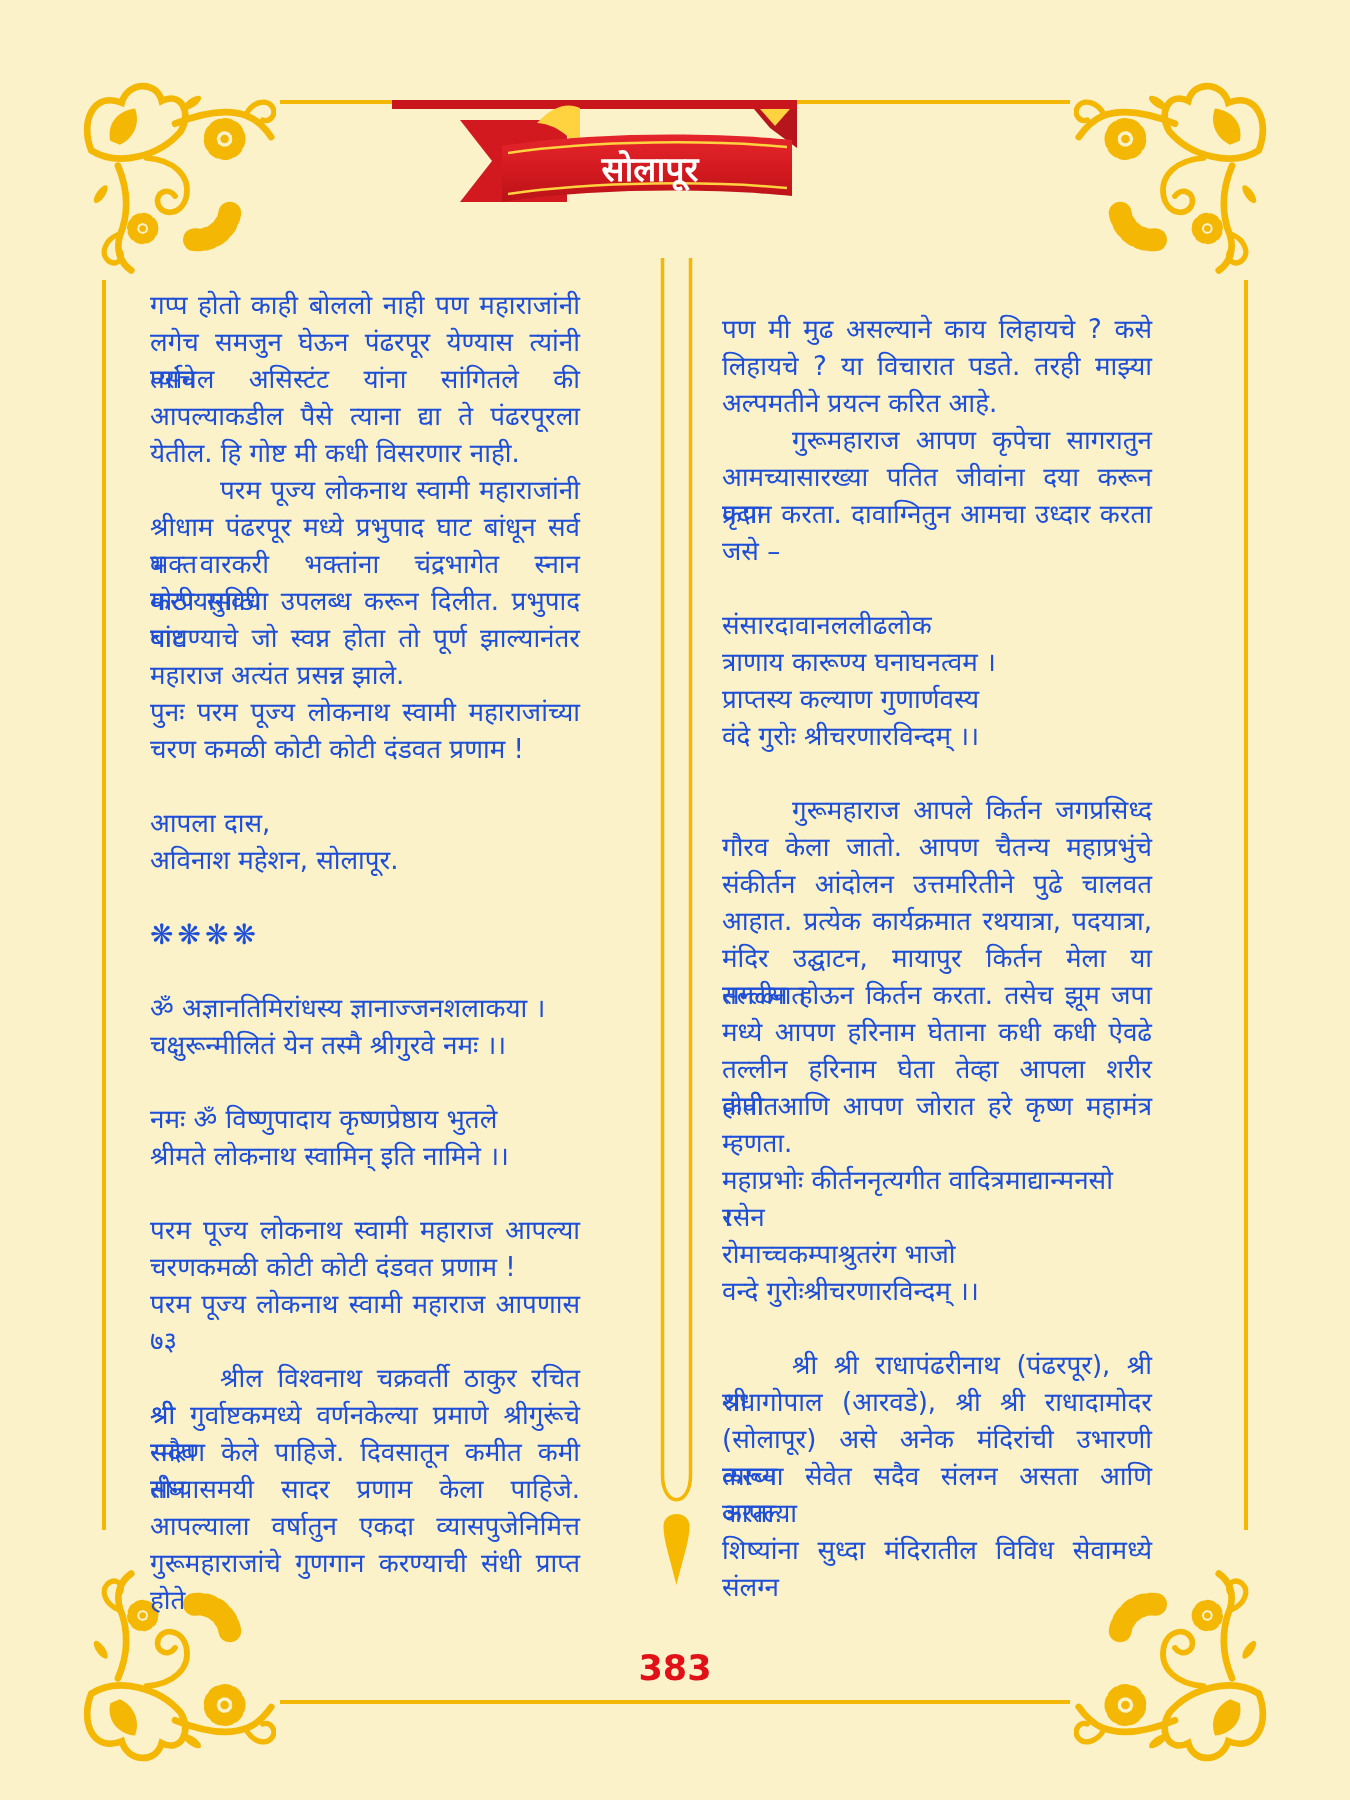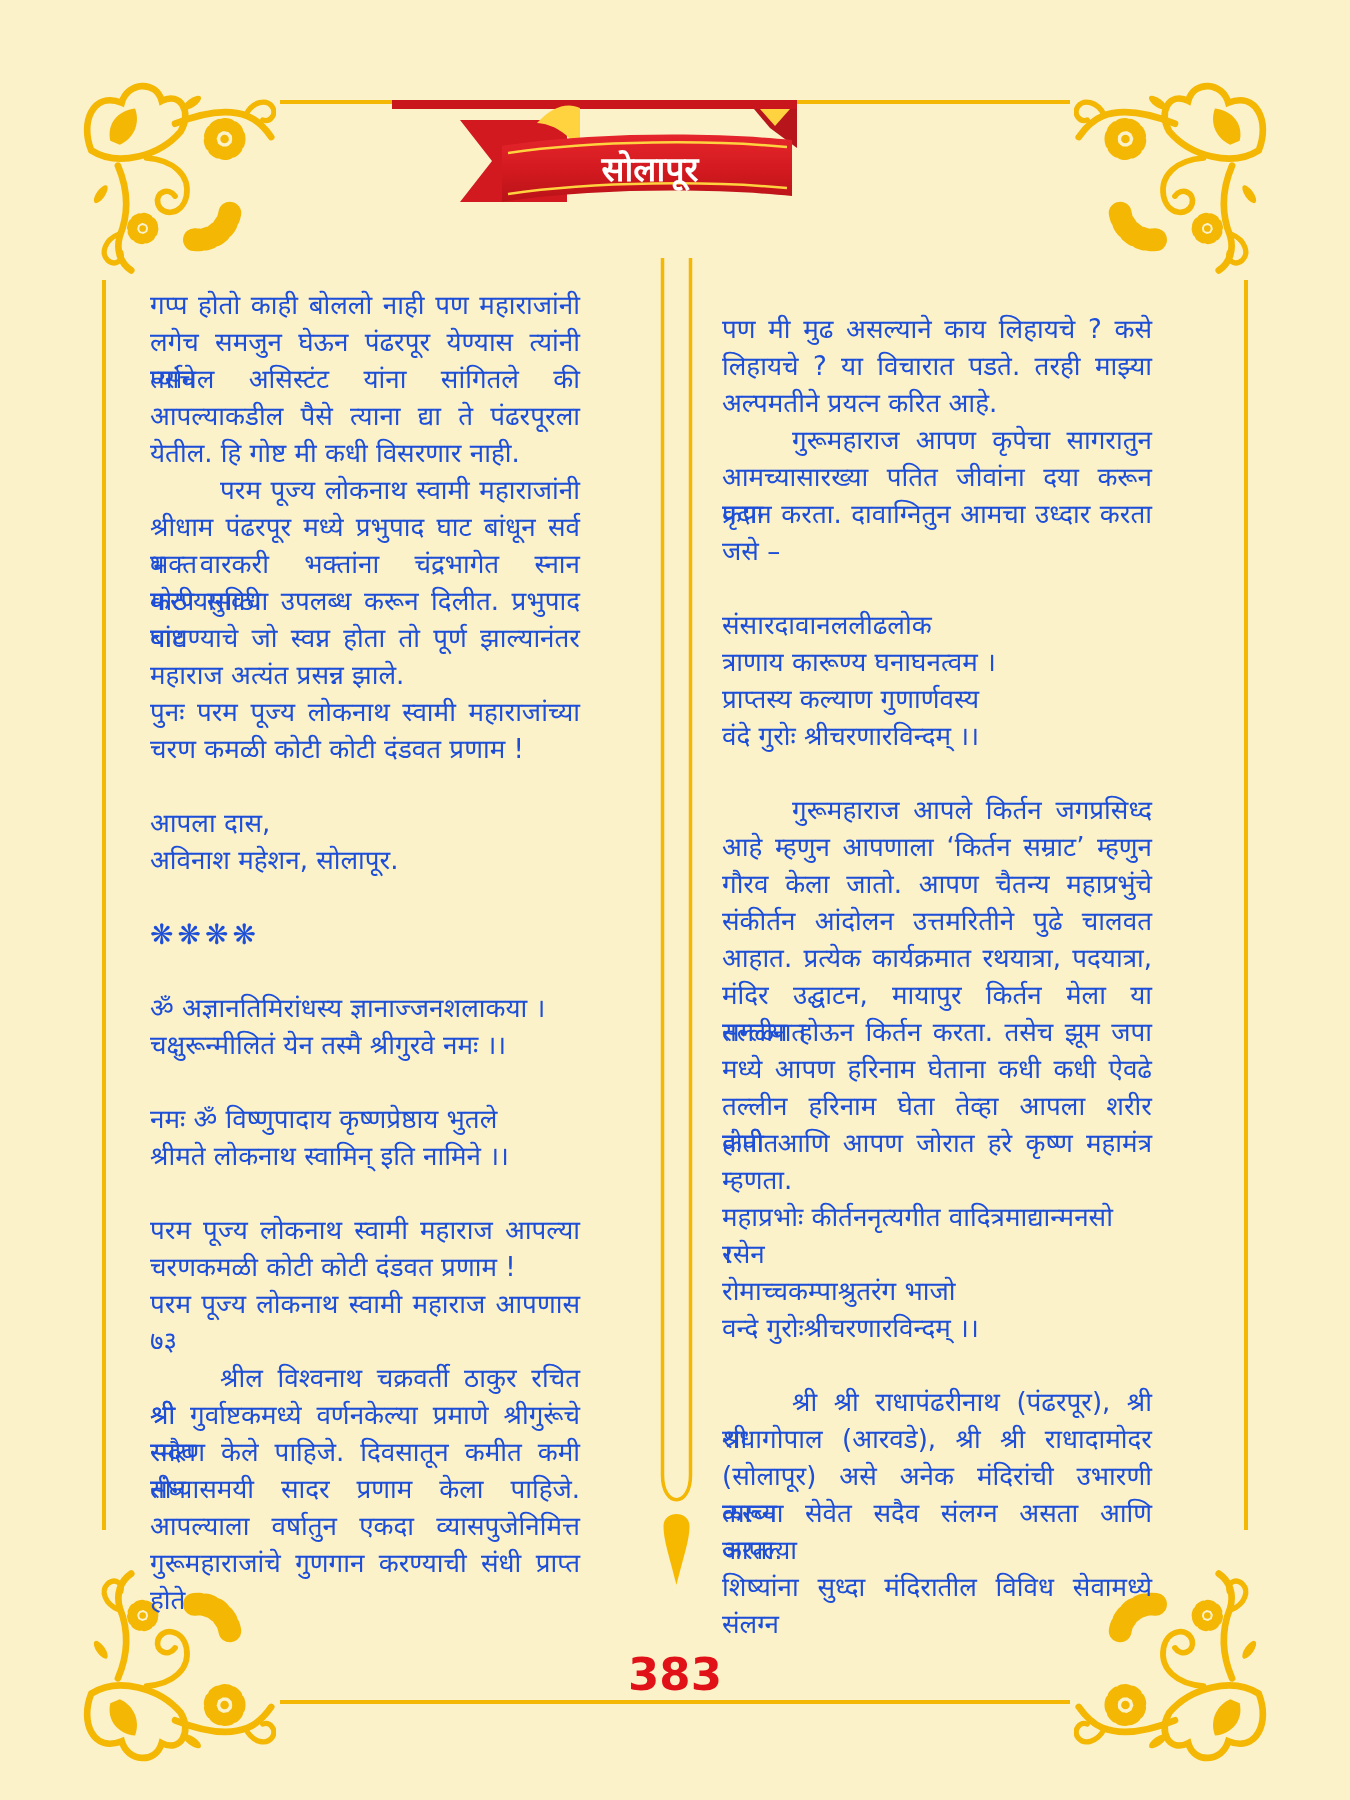--- a/index.html
+++ b/index.html
@@ -36,21 +36,21 @@
     height:37px;line-height:37px;font-size:26px;
     white-space:normal;overflow:visible;
   }
   .tline.just{text-align:justify;text-align-last:justify;}
   .tline.ind{text-indent:70px;}
   .tline.sep{font-size:28px;font-weight:bold;letter-spacing:4px;}
   
   .page-number{
     position:absolute;left:0;top:1648px;width:100%;
     text-align:center;color:#E01218;
-    font-size:45px;font-weight:bold;
+    font-size:35px;font-weight:bold;
   }
 </style>
 </head>
 <body>
 
 <div class="page">
 
   <svg width="0" height="0" style="position:absolute" aria-hidden="true">
     <symbol id="orn-corner" viewBox="0 0 210 210">
       <g fill="none" stroke="#F3B704" stroke-linecap="round">
@@ -165,21 +165,20 @@
       <div class="tline just">आमच्यासारख्या पतित जीवांना दया करून कृपा</div>
       <div class="tline just">प्रदान करता. दावाग्नितुन आमचा उध्दार करता</div>
       <div class="tline">जसे –</div>
       <div class="tline blank">&nbsp;</div>
       <div class="tline">संसारदावानललीढलोक</div>
       <div class="tline">त्राणाय कारूण्य घनाघनत्वम ।</div>
       <div class="tline">प्राप्तस्य कल्याण गुणार्णवस्य</div>
       <div class="tline">वंदे गुरोः श्रीचरणारविन्दम् ।।</div>
       <div class="tline blank">&nbsp;</div>
       <div class="tline just ind">गुरूमहाराज आपले किर्तन जगप्रसिध्द</div>
-      <div class="tline just">आहे म्हणुन आपणाला ‘किर्तन सम्राट’ म्हणुन</div>
       <div class="tline just">गौरव केला जातो. आपण चैतन्य महाप्रभुंचे</div>
       <div class="tline just">संकीर्तन आंदोलन उत्तमरितीने पुढे चालवत</div>
       <div class="tline just">आहात. प्रत्येक कार्यक्रमात रथयात्रा, पदयात्रा,</div>
       <div class="tline just">मंदिर उद्घाटन, मायापुर किर्तन मेला या सगळ्यात</div>
       <div class="tline just">तल्लीन होऊन किर्तन करता. तसेच झूम जपा</div>
       <div class="tline just">मध्ये आपण हरिनाम घेताना कधी कधी ऐवढे</div>
       <div class="tline just">तल्लीन हरिनाम घेता तेव्हा आपला शरीर कंपीत</div>
       <div class="tline just">होतो आणि आपण जोरात हरे कृष्ण महामंत्र</div>
       <div class="tline">म्हणता.</div>
       <div class="tline">महाप्रभोः कीर्तननृत्यगीत वादित्रमाद्यान्मनसो रसेन</div>

